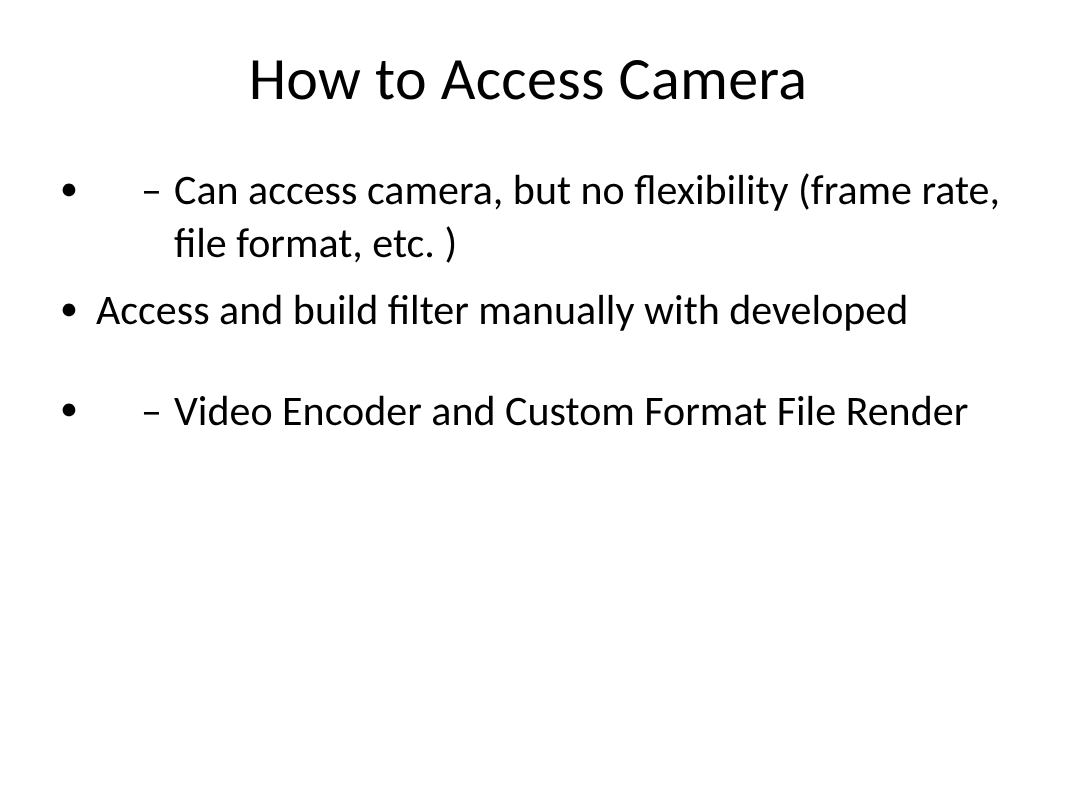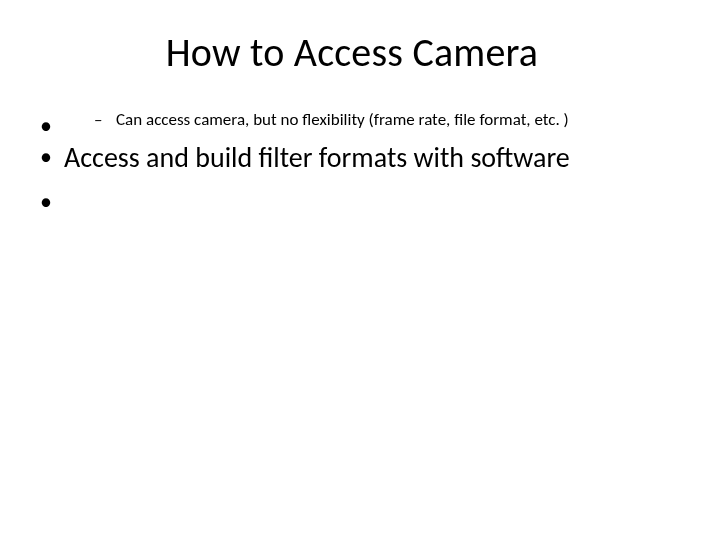--- a/index.html
+++ b/index.html
@@ -45,21 +45,21 @@
     line-height: 1.4;
   }
   ul.lvl2 {
     list-style: none;
     padding-left: 30px;
     margin: 4px 0 10px 0;
   }
   ul.lvl2 > li {
     position: relative;
     padding-left: 22px;
-    font-size: 17px;
+    font-size: 28px;
     line-height: 1.25;
     margin-bottom: 2px;
     margin-top: 32px;
   }
   ul.lvl2 > li::before {
     content: "–";
     position: absolute;
     left: 0;
     top: 0;
   }
@@ -71,20 +71,23 @@
   <div class="title">How to Access Camera</div>
   <ul class="lvl1">
     <li>
       <ul class="lvl2">
         <li>
           <span>Can access camera, but no flexibility (frame rate, file format, etc. )</span>
         </li>
       </ul>
     </li>
     <li>
-      <span>Access and build filter formats with software</span>
+      <span>Access and build filter manually with developed</span>
     </li>
     <li>
       <ul class="lvl2">
+        <li>
+          <span>Video Encoder and Custom Format File Render</span>
+        </li>
       </ul>
     </li>
   </ul>
 </div>
 
 </body></html>

